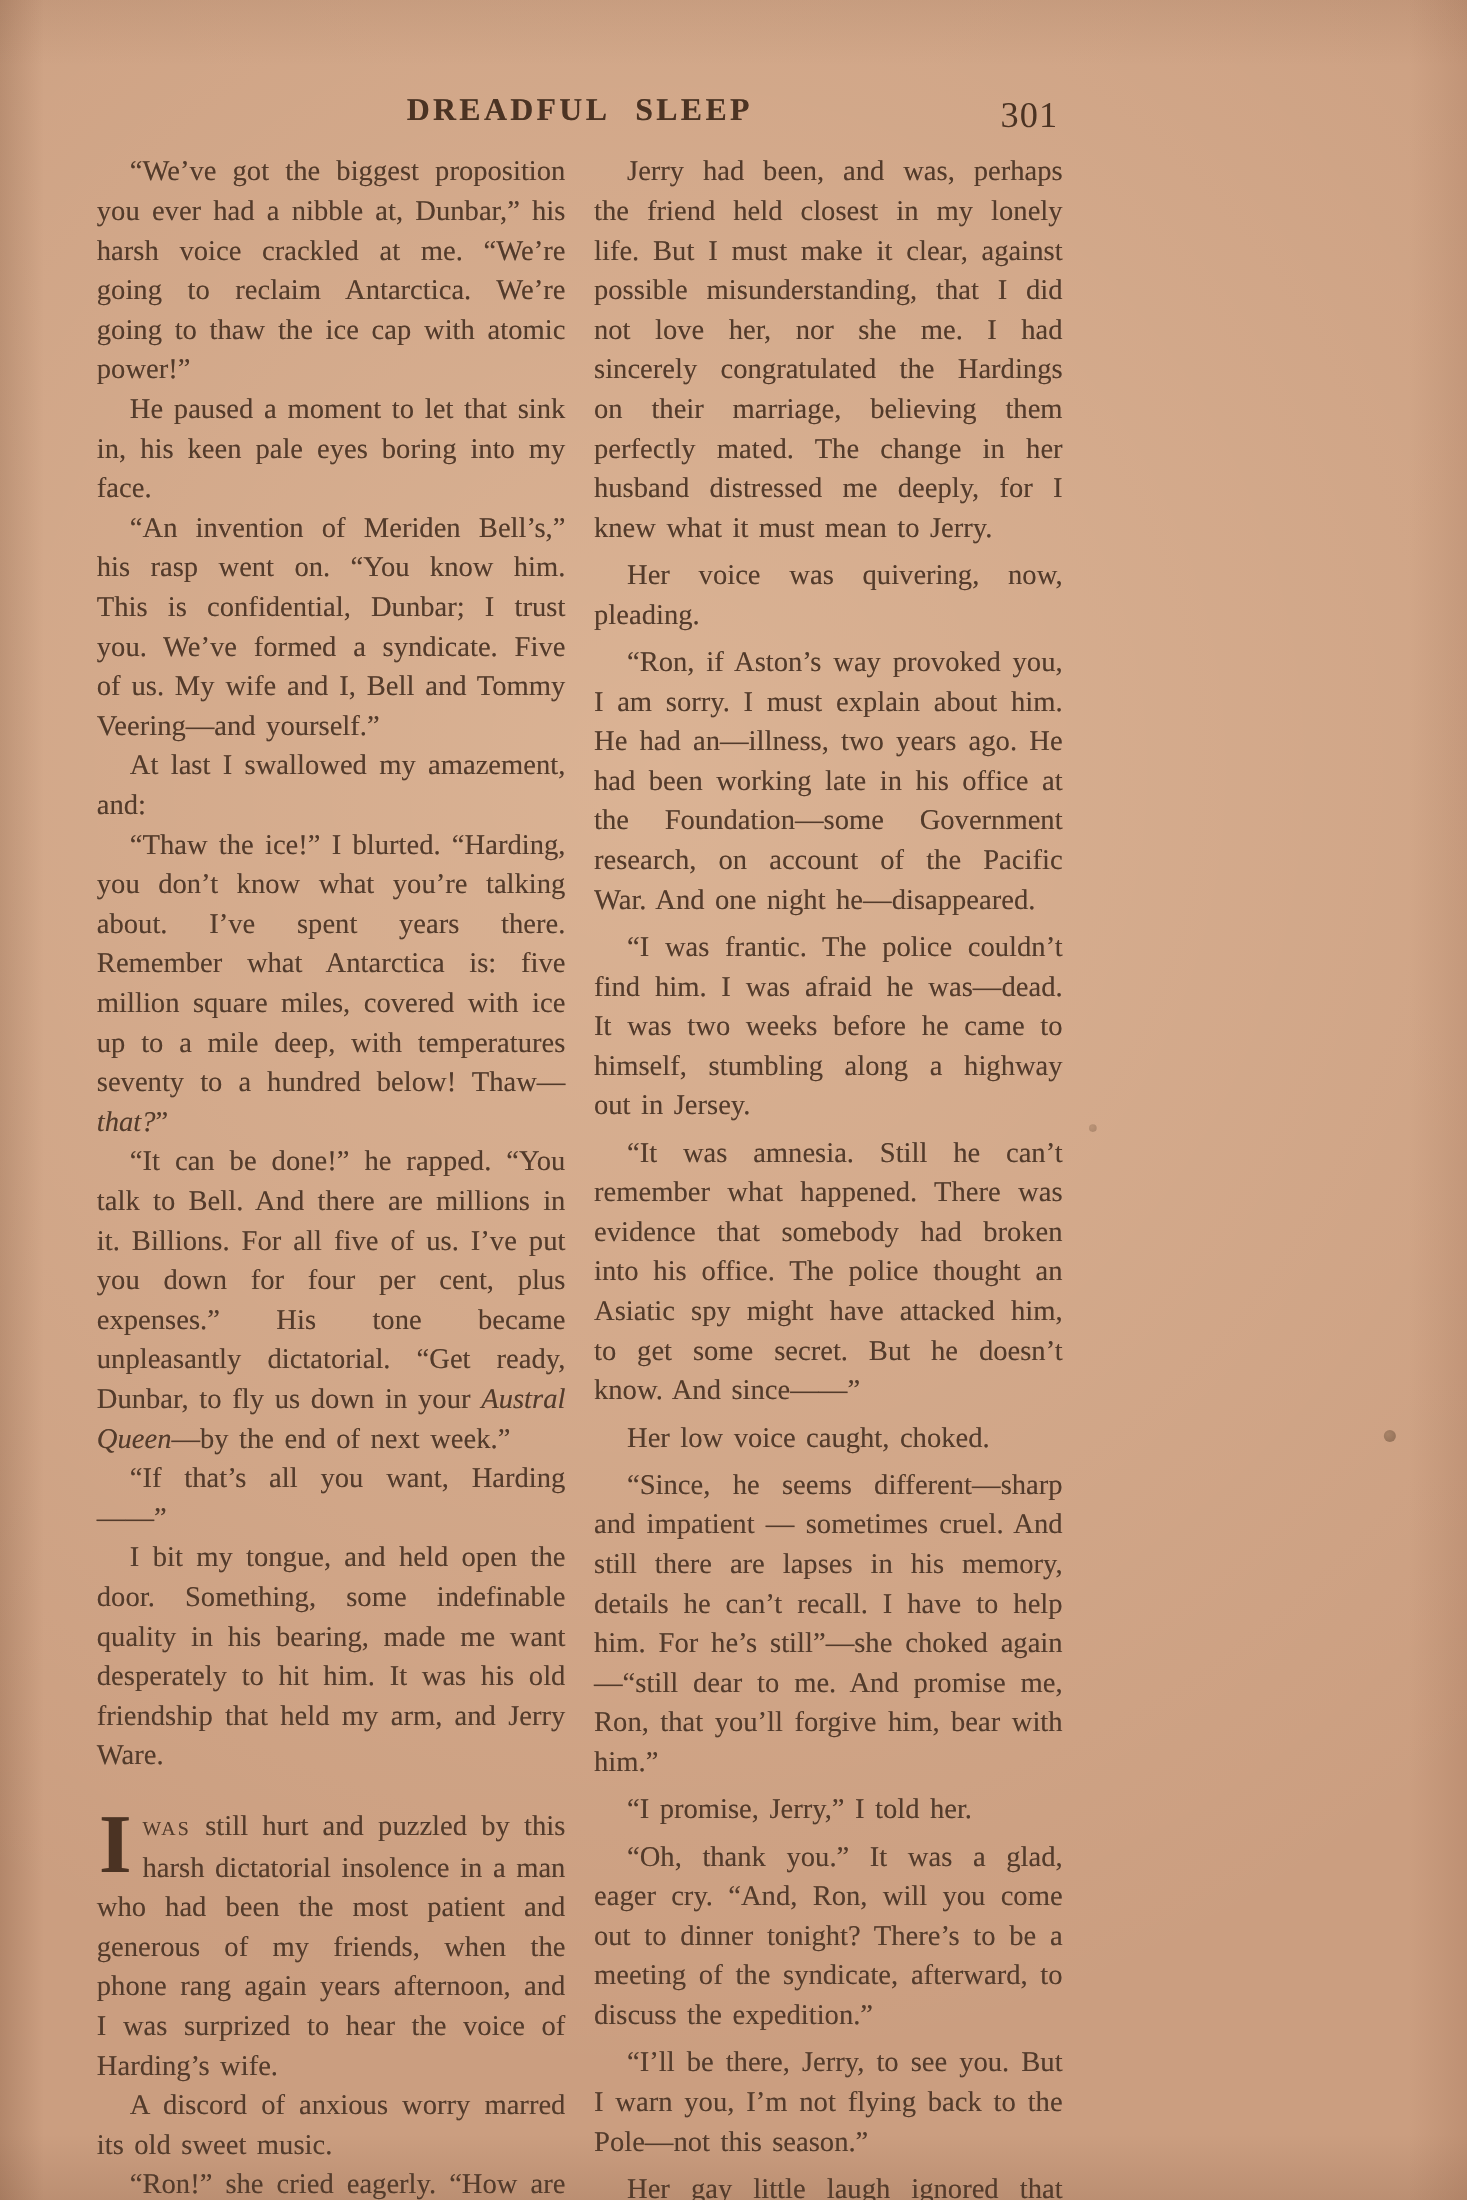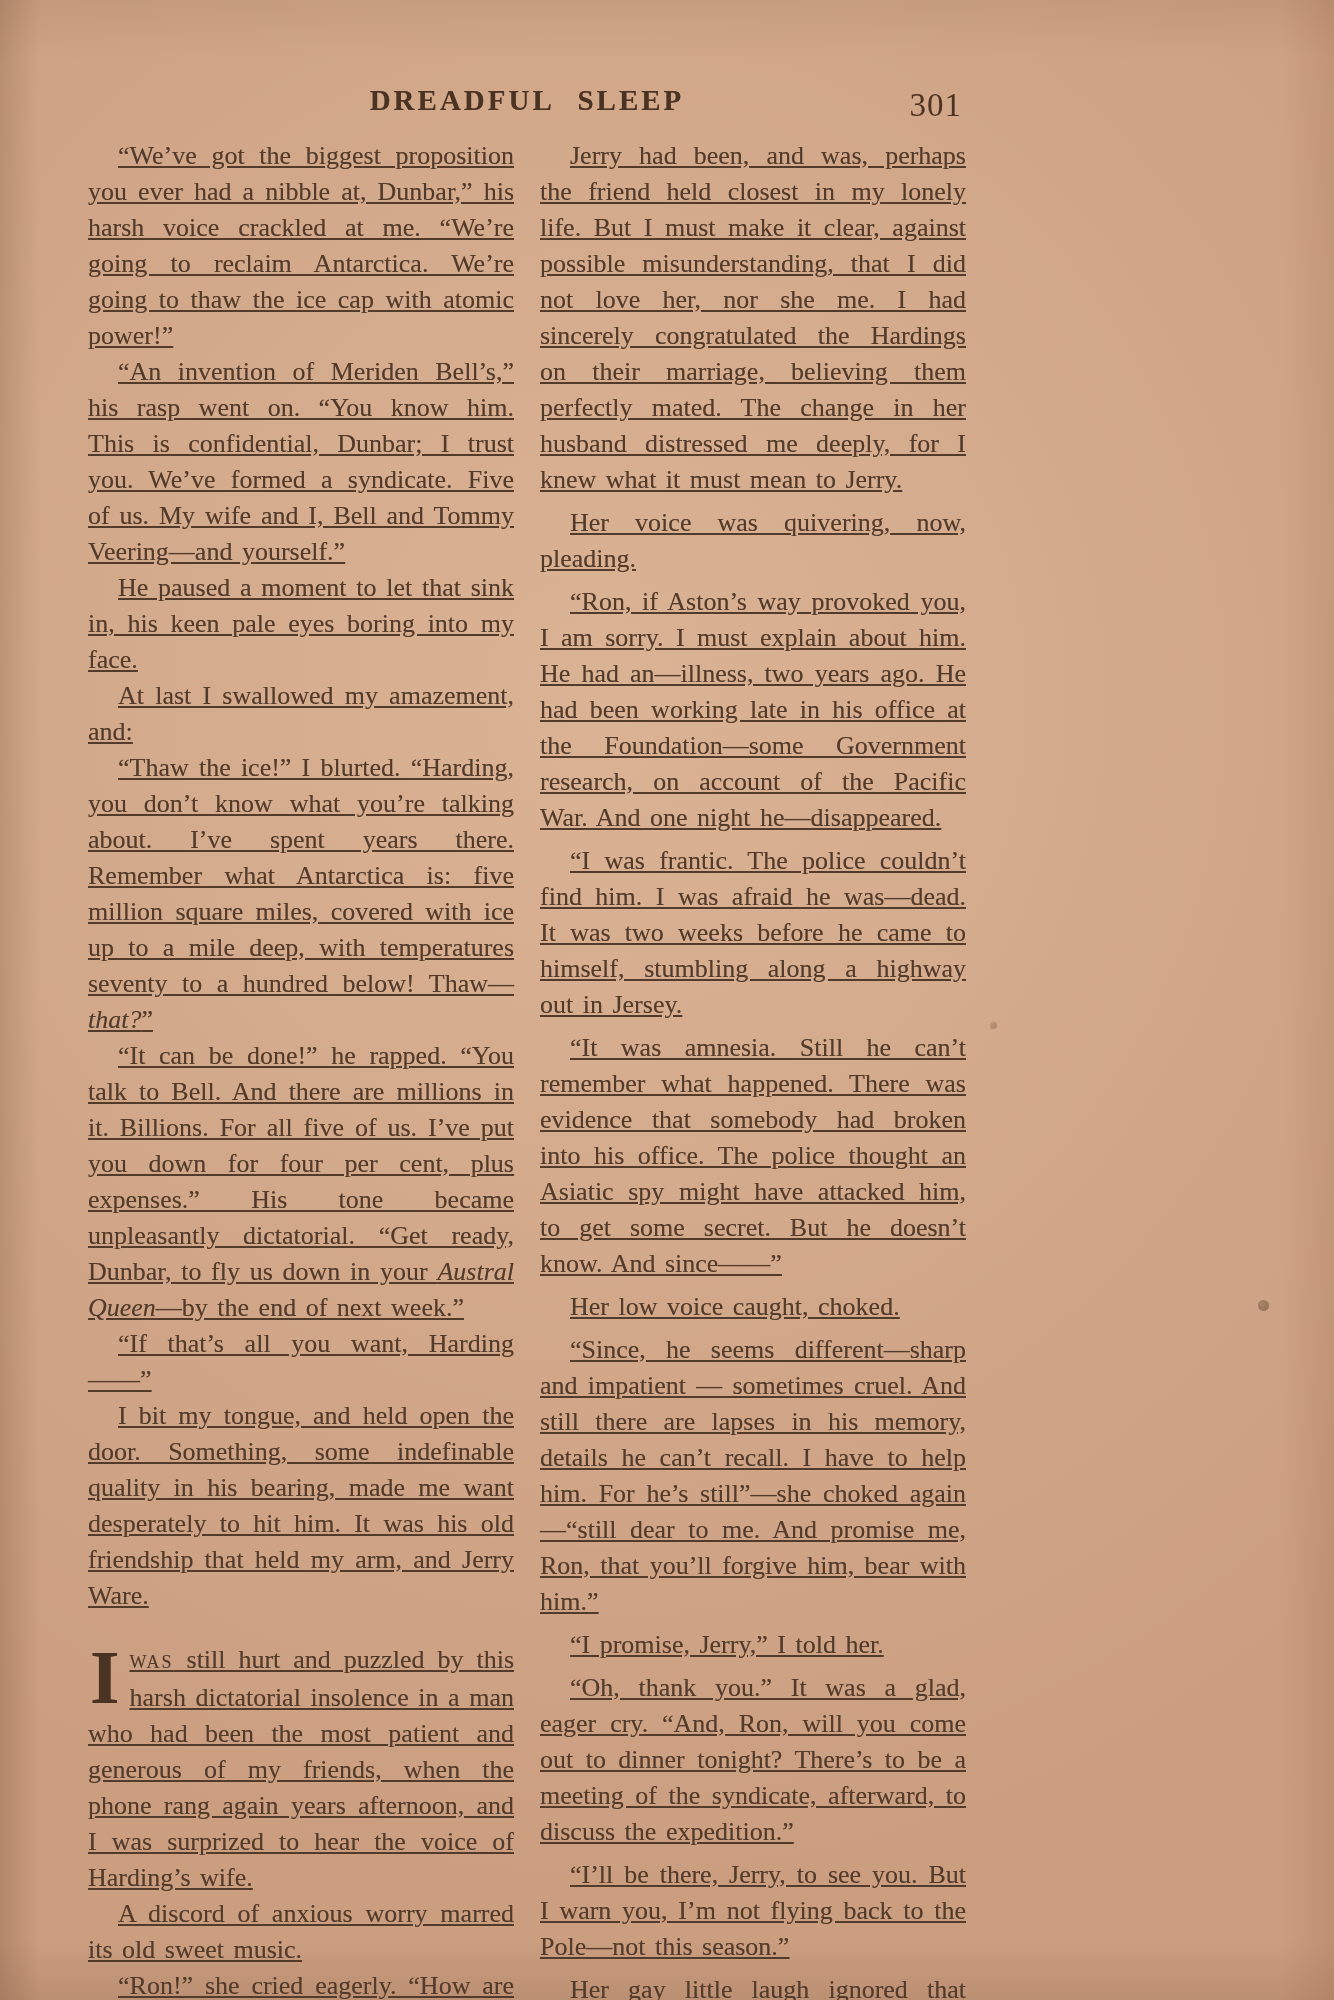--- a/index.html
+++ b/index.html
@@ -59,21 +59,20 @@
     font-size: 26px;
     line-height: 36px;
     text-align: justify;
     word-spacing: 3px;
     color: #533b2b;
     text-shadow: 0 0 0.5px rgba(83,59,43,0.45);
   }
   .col p {
     margin: 0;
     text-indent: 30px;
-    text-decoration: underline;
   }
   .col-right p { margin-top: 7px; }
   .col-right p:first-child { margin-top: 0; }
   p.section-break { margin-top: 28px; }
   p.drop { text-indent: 0; }
   .dropcap {
     float: left;
     font-size: 76px;
     line-height: 62px;
     font-weight: bold;
@@ -97,22 +96,22 @@
 <body>
 
 <div class="page">
   <div class="running-head">
     <div class="head-title">DREADFUL SLEEP</div>
     <div class="page-number">301</div>
   </div>
   <div class="columns">
     <div class="col col-left">
         <p class=""><span>“We’ve got the biggest proposition you ever had a nibble at, Dunbar,” his harsh voice crackled at me. “We’re going to reclaim Antarctica. We’re going to thaw the ice cap with atomic power!”</span></p>
+        <p class=""><span>He paused a moment to let that sink in, his keen pale eyes boring into my face.</span></p>
         <p class=""><span>“An invention of Meriden Bell’s,” his rasp went on. “You know him. This is confidential, Dunbar; I trust you. We’ve formed a syndicate. Five of us. My wife and I, Bell and Tommy Veering—and yourself.”</span></p>
-        <p class=""><span>He paused a moment to let that sink in, his keen pale eyes boring into my face.</span></p>
         <p class=""><span>At last I swallowed my amazement, and:</span></p>
         <p class=""><span>“Thaw the ice!” I blurted. “Harding, you don’t know what you’re talking about. I’ve spent years there. Remember what Antarctica is: five million square miles, covered with ice up to a mile deep, with temperatures seventy to a hundred below! Thaw—</span><em>that?</em><span>”</span></p>
         <p class=""><span>“It can be done!” he rapped. “You talk to Bell. And there are millions in it. Billions. For all five of us. I’ve put you down for four per cent, plus expenses.” His tone became unpleasantly dictatorial. “Get ready, Dunbar, to fly us down in your </span><em>Austral Queen</em><span>—by the end of next week.”</span></p>
         <p class=""><span>“If that’s all you want, Harding——”</span></p>
         <p class=""><span>I bit my tongue, and held open the door. Something, some indefinable quality in his bearing, made me want desperately to hit him. It was his old friendship that held my arm, and Jerry Ware.</span></p>
         <p class="drop section-break"><span class="dropcap">I</span><span class="leadcaps">WAS</span><span> still hurt and puzzled by this harsh dictatorial insolence in a man who had been the most patient and generous of my friends, when the phone rang again years afternoon, and I was surprized to hear the voice of Harding’s wife.</span></p>
         <p class=""><span>A discord of anxious worry marred its old sweet music.</span></p>
         <p class=""><span>“Ron!” she cried eagerly. “How are you?”</span></p>
       </div>
     <div class="col col-right">

